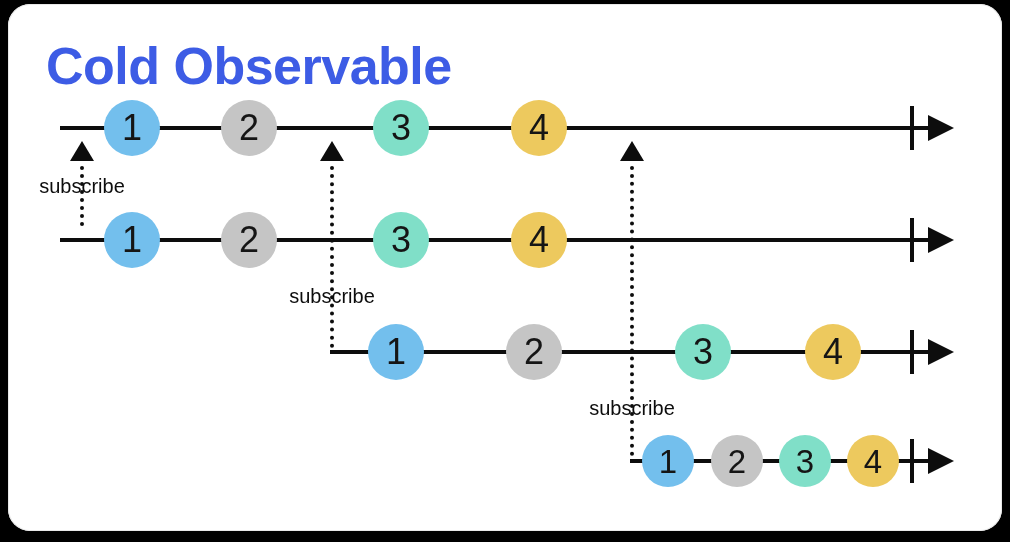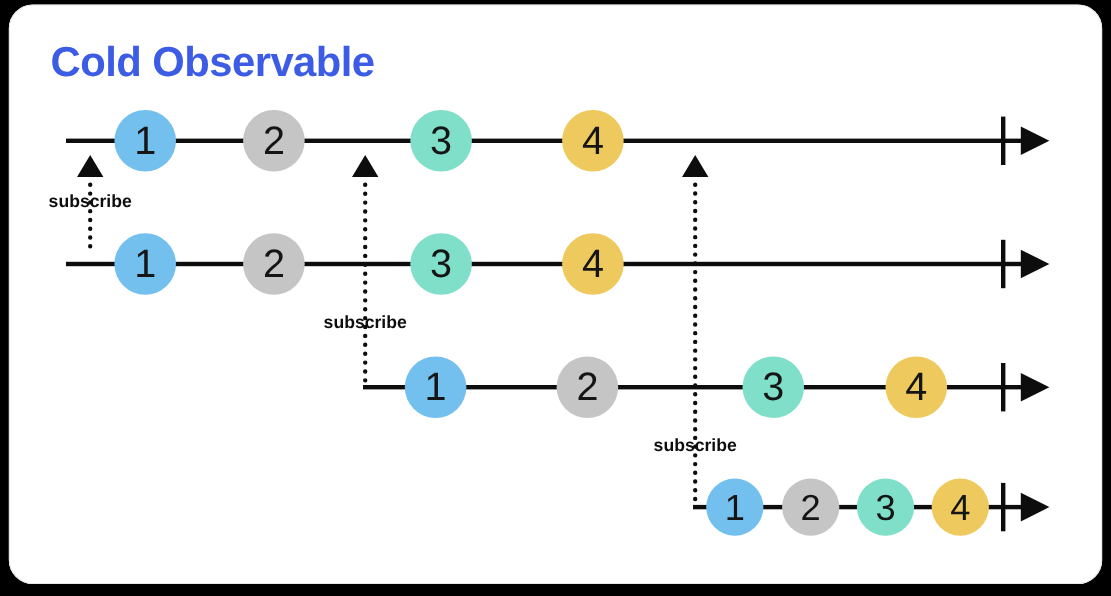--- a/index.html
+++ b/index.html
@@ -8,21 +8,21 @@
     position:relative; overflow:hidden; background:#000;
     font-family:"Liberation Sans", sans-serif;
   }
   .card {
     position:absolute; left:8px; top:4px; width:994px; height:527px;
     background:#fff; border-radius:22px;
     box-shadow:0 2px 6px rgba(0,0,0,.5), 0 0 0 1px #e8e8e8 inset;
   }
   .title {
     position:absolute; left:38px; top:32px;
-    font-size:38px; font-weight:800; letter-spacing:-.5px; color:#3D5CE5;
+    font-size:52px; font-weight:800; letter-spacing:-.5px; color:#3D5CE5;
   }
   .diagram { position:absolute; inset:0; }
   .diagram div { position:absolute; }
   .tl-line  { height:4px; background:#0d0d0d; }
   .tl-tick  { width:4px; height:44px; background:#0d0d0d; }
   .arrow-right {
     width:0; height:0;
     border-top:13px solid transparent; border-bottom:13px solid transparent;
     border-left:26px solid #0d0d0d;
   }
@@ -30,21 +30,21 @@
     border-radius:50%; display:flex; align-items:center; justify-content:center;
     color:#151515; line-height:1;
   }
   .sub-line { width:0; border-left:4px dotted #0d0d0d; }
   .arrow-up {
     width:0; height:0;
     border-left:12px solid transparent; border-right:12px solid transparent;
     border-bottom:20px solid #0d0d0d;
   }
   .sub-label {
-    font-weight:700; font-size:16px; color:#0d0d0d;
+    font-weight:400; font-size:20px; color:#0d0d0d;
     transform:translateX(-50%); white-space:nowrap;
   }
 </style>
 </head>
 <body>
 
 <div class="stage">
   <div class="card">
     <div class="title">Cold Observable</div>
   </div>

